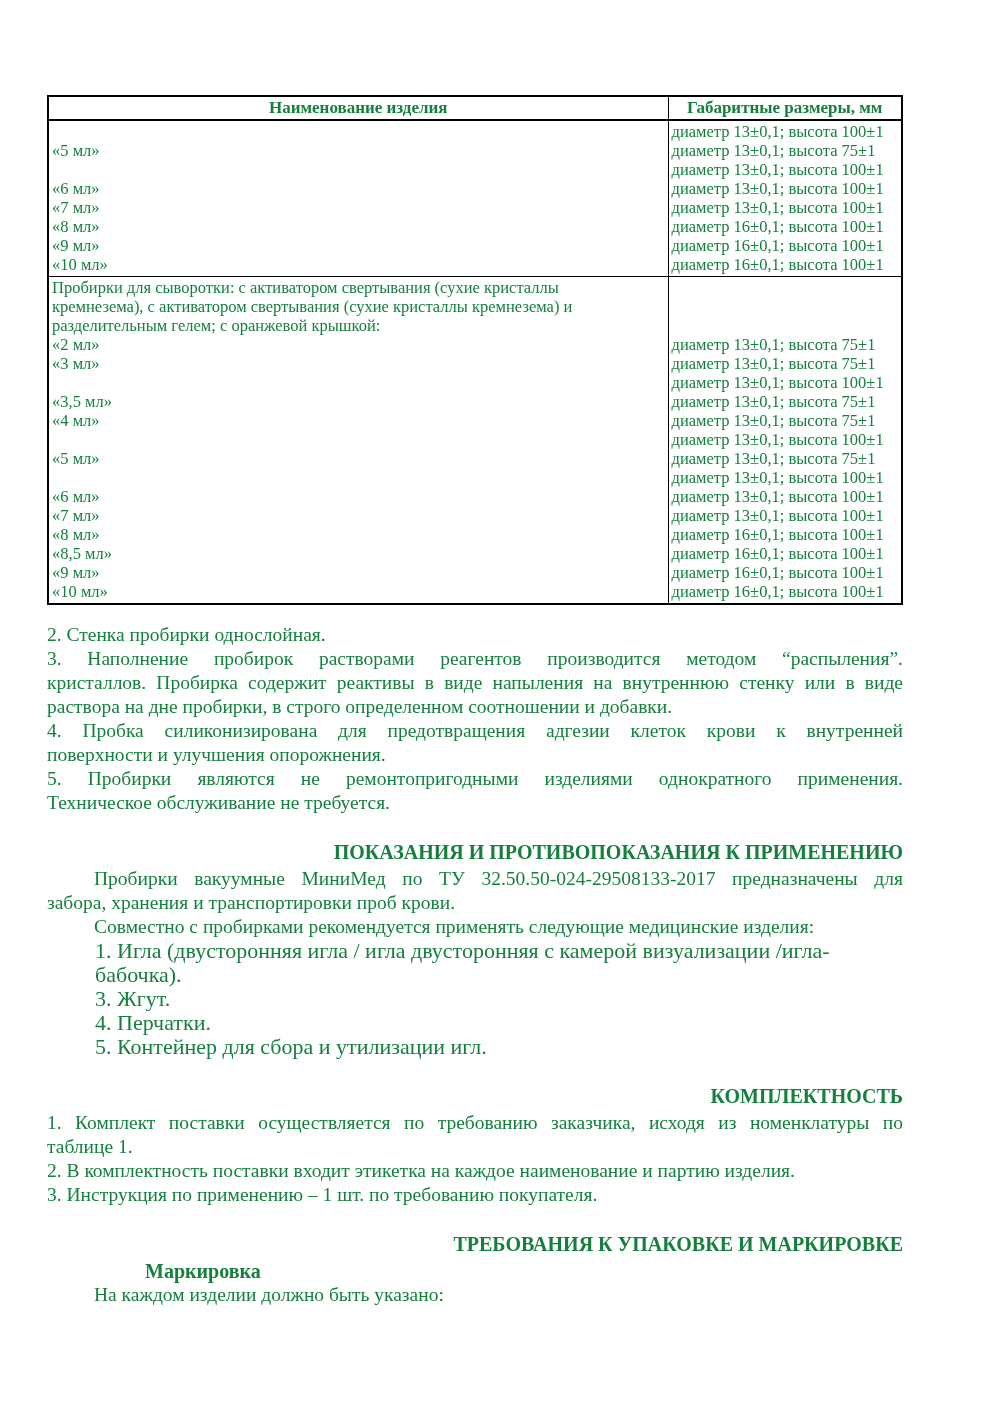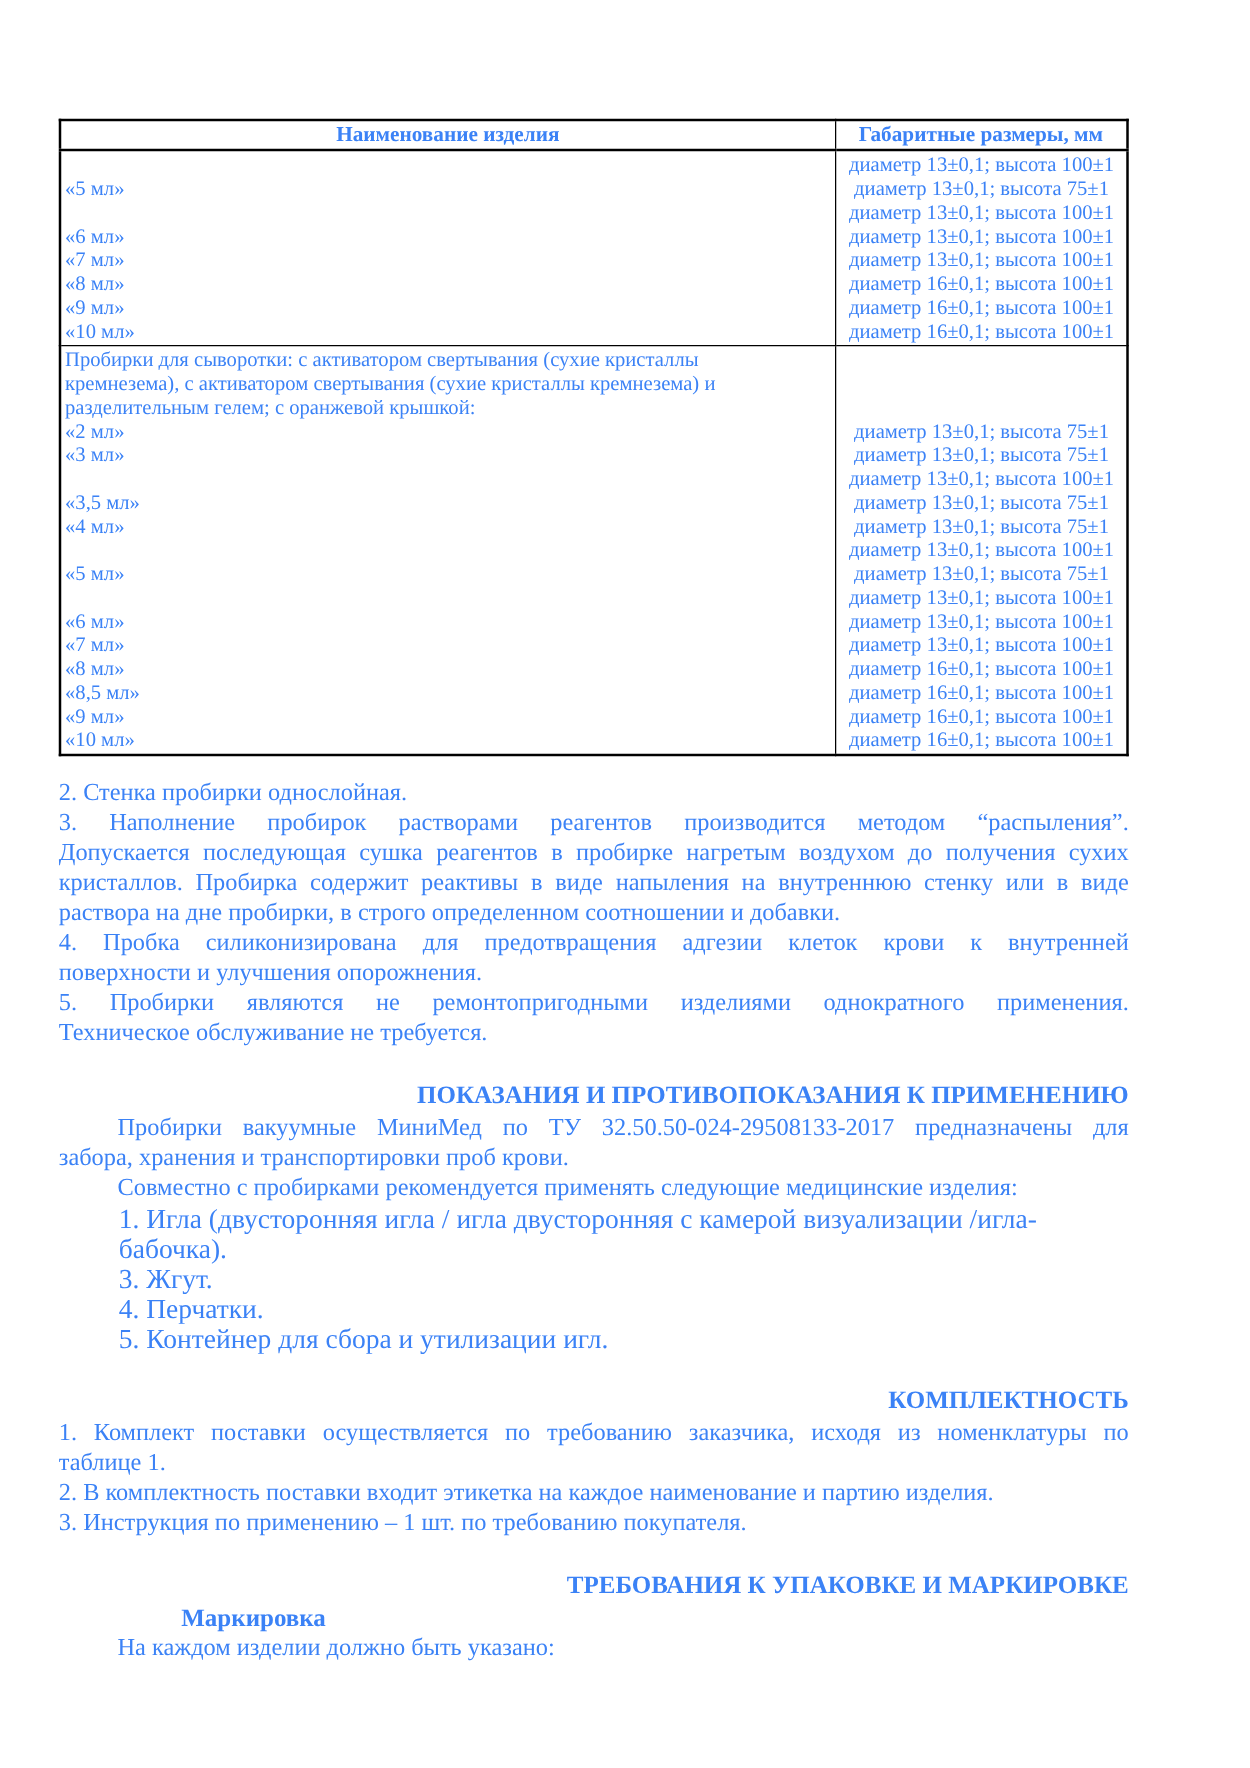--- a/index.html
+++ b/index.html
@@ -8,21 +8,21 @@
     padding: 0;
     background: #ffffff;
   }
   .page {
     position: relative;
     width: 1000px;
     height: 1414px;
     box-sizing: border-box;
     padding: 95px 97px 0 47px;
     background: #ffffff;
-    color: #3b82f6;
+    color: #15803d;
     font-family: "Liberation Serif", "DejaVu Serif", serif;
     overflow: hidden;
   }
 
   
   .spec-table {
     width: 100%;
     border-collapse: collapse;
     border: 2px solid #000;
     font-size: 16.5px;
@@ -36,21 +36,21 @@
     font-size: 17px;
     text-align: center;
     padding: 1px 4px 2px 4px;
     line-height: 19px;
   }
   .spec-table td {
     border: 1px solid #000;
     vertical-align: top;
     padding: 1px 2px 2px 3px;
   }
-  .spec-table td.size-cell { text-align: center; }
+  .spec-table td.size-cell { text-align: left; }
   .tline {
     line-height: 19px;
     white-space: nowrap;
   }
 
   
   .notes { margin-top: 18px; }
   .para {
     font-size: 19.5px;
     margin: 0;
@@ -167,21 +167,20 @@
       </tr>
     </tbody>
   </table>
 
   <div class="notes">
     <div class="para">
         <div class="pline">2. Стенка пробирки однослойная.</div>
       </div>
     <div class="para">
         <div class="pline">3. Наполнение пробирок растворами реагентов производится методом “распыления”.</div>
-        <div class="pline">Допускается последующая сушка реагентов в пробирке нагретым воздухом до получения сухих</div>
         <div class="pline">кристаллов. Пробирка содержит реактивы в виде напыления на внутреннюю стенку или в виде</div>
         <div class="pline">раствора на дне пробирки, в строго определенном соотношении и добавки.</div>
       </div>
     <div class="para">
         <div class="pline">4. Пробка силиконизирована для предотвращения адгезии клеток крови к внутренней</div>
         <div class="pline">поверхности и улучшения опорожнения.</div>
       </div>
     <div class="para">
         <div class="pline">5. Пробирки являются не ремонтопригодными изделиями однократного применения.</div>
         <div class="pline">Техническое обслуживание не требуется.</div>

